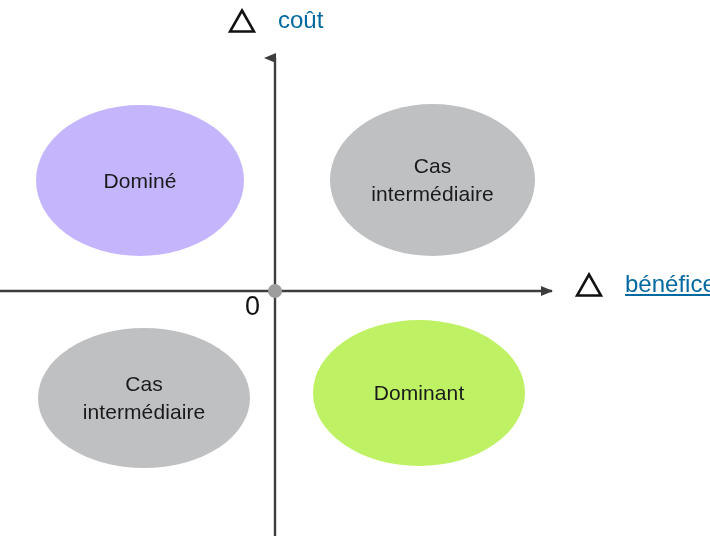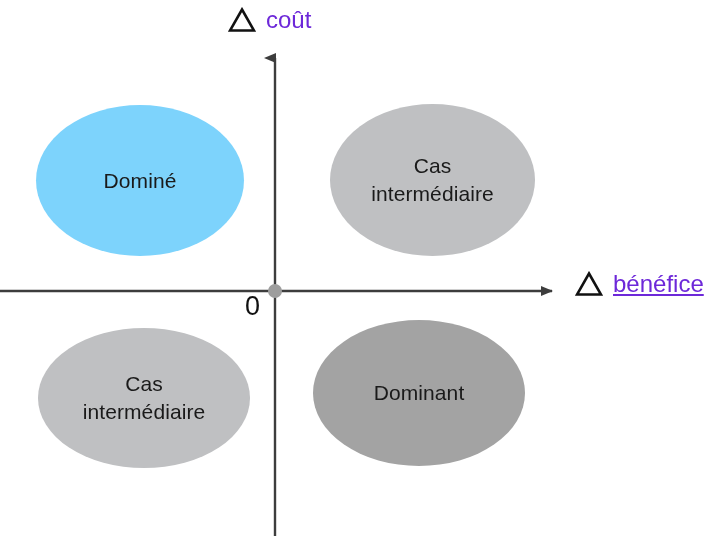--- a/index.html
+++ b/index.html
@@ -54,24 +54,24 @@
   #bubble-intermediate-bottom {
     left: 38px;  top: 328px;  width: 212px; height: 140px;
   }
   #bubble-dominant {
     left: 313px; top: 320px;  width: 212px; height: 146px;
   }
   
   .axis-label {
     position: absolute;
     display: flex;
-    align-items: center;
-    gap: 10px;
+    align-items: flex-end;
+    gap: 22px;
     font-size: 24px;
-    color: #6d28d9;
+    color: #0369a1;
     white-space: nowrap;
   }
   #y-axis-label { left: 228px; top: 6px; }
   #x-axis-label { left: 575px; top: 270px; text-decoration: underline; }
   .delta-glyph { display: block; }
   
   #origin-dot {
     position: absolute;
     left: 268px;
     top: 284px;
@@ -102,35 +102,35 @@
       <marker id="arrow-right" markerWidth="12" markerHeight="10" refX="11" refY="5" orient="auto" markerUnits="userSpaceOnUse">
         <path d="M0,0 L12,5 L0,10 Z" fill="#3d3d3d"></path>
       </marker>
     </defs>
 
     <line x1="0" y1="291" x2="552" y2="291" stroke="#3d3d3d" stroke-width="2.4" marker-end="url(#arrow-right)"></line>
 
     <line x1="275" y1="536" x2="275" y2="58" stroke="#3d3d3d" stroke-width="2.4" marker-end="url(#arrow-up)"></line>
   </svg>
 
-  <div class="bubble" id="bubble-dominated" style="background:#7dd3fc">
+  <div class="bubble" id="bubble-dominated" style="background:#c4b5fd">
     <span class="bubble-label">Dominé</span>
   </div>
 
   <div class="bubble" id="bubble-intermediate-top" style="background:#bfc0c2">
     <span class="bubble-label">Cas
 intermédiaire</span>
   </div>
 
   <div class="bubble" id="bubble-intermediate-bottom" style="background:#bfc0c2">
     <span class="bubble-label">Cas
 intermédiaire</span>
   </div>
 
-  <div class="bubble" id="bubble-dominant" style="background:#a3a3a3">
+  <div class="bubble" id="bubble-dominant" style="background:#bef264">
     <span class="bubble-label">Dominant</span>
   </div>
 
   <div id="origin-dot"></div>
   <div id="origin-label">0</div>
 
   <div class="axis-label" id="y-axis-label">
     <svg class="delta-glyph" width="28" height="26" viewBox="0 0 28 26" xmlns="http://www.w3.org/2000/svg">
       <path d="M14,2.5 L26,23.5 L2,23.5 Z" fill="none" stroke="#111111" stroke-width="2.6" stroke-linejoin="miter"></path>
     </svg>

